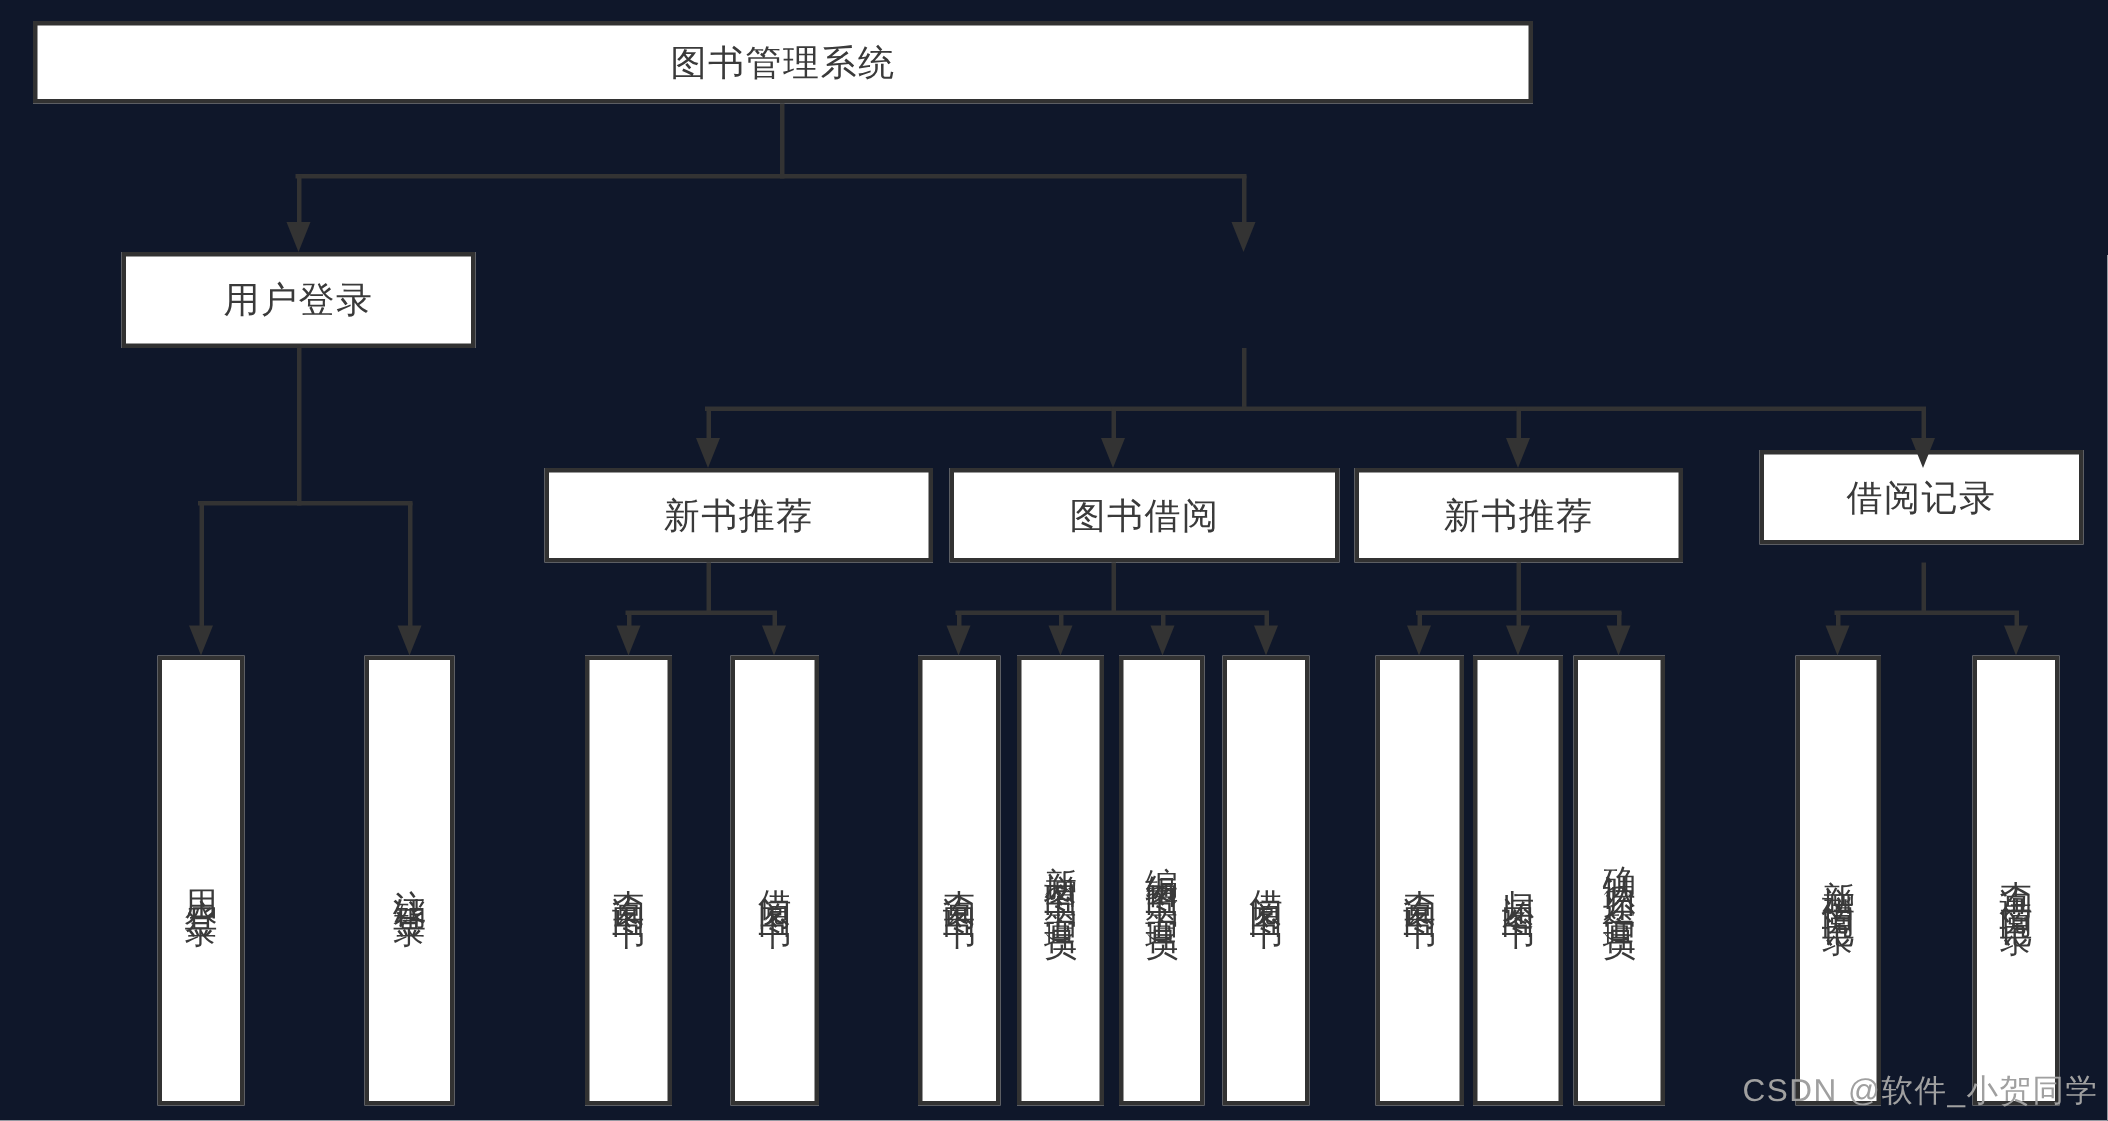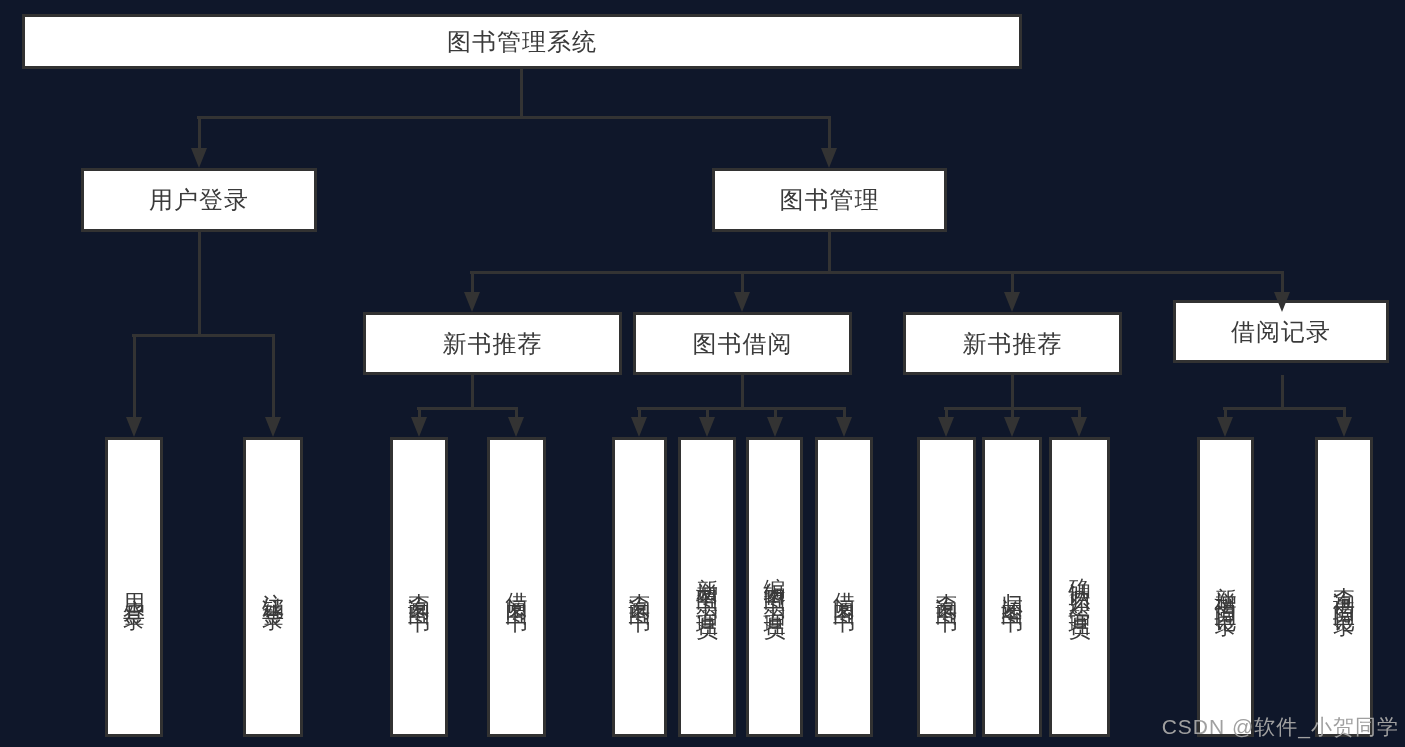--- a/index.html
+++ b/index.html
@@ -46,24 +46,23 @@
   }
 </style>
 </head>
 <body>
 
 <div id="canvas">
 
   <div class="box hbox" style="left:22px;top:14px;width:1000px;height:55px">图书管理系统</div>
 
   <div class="box hbox" style="left:81px;top:168px;width:236px;height:64px">用户登录</div>
-  <div class="box hbox" style="left:712px;top:168px;width:235px;height:64px">图书管理</div>
 
   <div class="box hbox" style="left:363px;top:312px;width:259px;height:63px">新书推荐</div>
-  <div class="box hbox" style="left:633px;top:312px;width:219px;height:63px">图书借阅</div>
+  <div class="box hbox" style="left:633px;top:312px;width:260px;height:63px">图书借阅</div>
   <div class="box hbox" style="left:903px;top:312px;width:219px;height:63px">新书推荐</div>
   <div class="box hbox" style="left:1173px;top:300px;width:216px;height:63px">借阅记录</div>
 
   <div class="box vbox" style="left:105px;top:437px;width:58px;height:300px">用户登录</div>
   <div class="box vbox" style="left:243px;top:437px;width:60px;height:300px">注销登录</div>
 
   <div class="box vbox" style="left:390px;top:437px;width:58px;height:300px">查询图书</div>
   <div class="box vbox" style="left:487px;top:437px;width:59px;height:300px">借阅图书</div>
 
   <div class="box vbox" style="left:612px;top:437px;width:55px;height:300px">查询图书</div>

